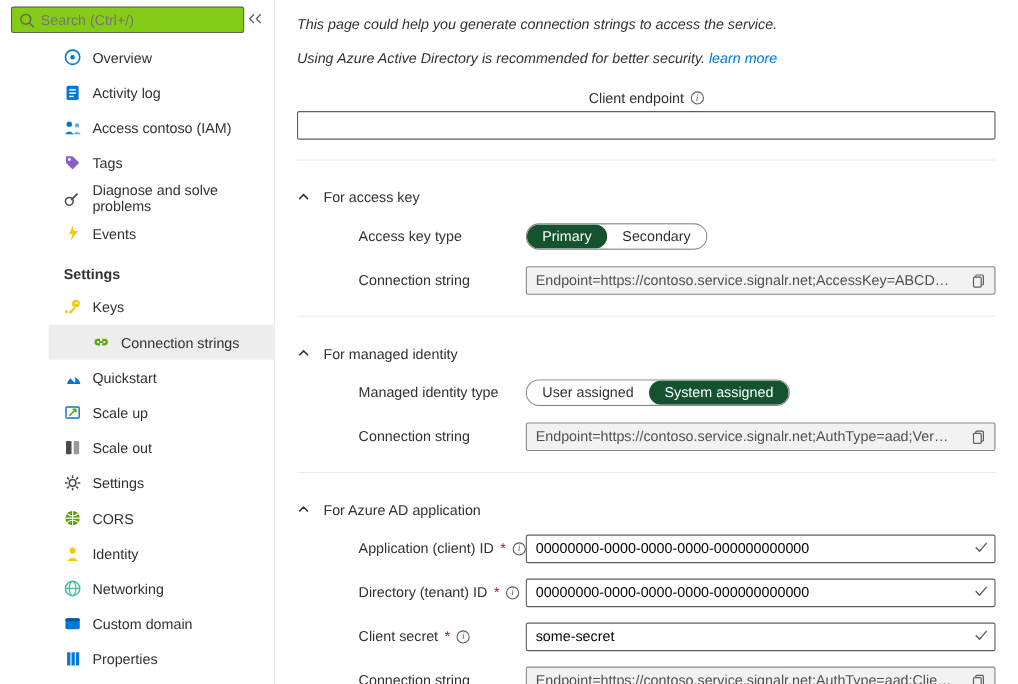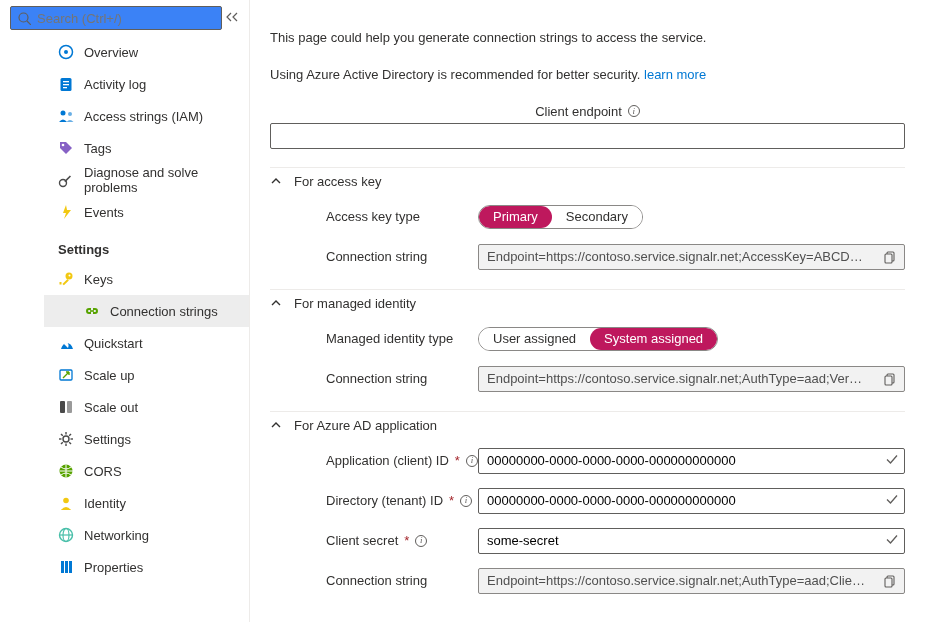--- a/index.html
+++ b/index.html
@@ -2,54 +2,54 @@
 <html><head>
 <meta charset="utf-8">
 <style>
   * { box-sizing: border-box; }
   html, body { margin:0; padding:0; font-family: 'Segoe UI', 'Selawik', Arial, sans-serif; font-size:13px; color:#323130; background:#fff; }
   .app { display:flex; width:925px; height:622px; overflow:hidden; }
 
   
   .sidebar { width:250px; flex:none; border-right:1px solid #edebe9; display:flex; flex-direction:column; position:relative; }
   .search-row { display:flex; align-items:center; padding:6px 8px 6px 10px; }
-  .search-box { flex:1; display:flex; align-items:center; border:1px solid #605e5c; border-radius:2px; height:24px; padding:0 6px; color:#605e5c; background:#3b82f6; }
+  .search-box { flex:1; display:flex; align-items:center; border:1px solid #605e5c; border-radius:2px; height:24px; padding:0 6px; color:#605e5c; background:#84cc16; }
   .search-box svg { flex:none; }
   .search-box input { border:none; outline:none; font-size:13px; flex:1; margin-left:4px; color:#323130; background:transparent; }
   .collapse-btn { width:24px; height:24px; display:flex; align-items:center; justify-content:center; cursor:pointer; color:#605e5c; border:none; background:none; padding:0;}
   .nav-scroll { flex:1; overflow-y:auto; position:relative;margin-left:44px; }
   .nav-scroll::-webkit-scrollbar { width:14px; }
   .nav-scroll::-webkit-scrollbar-track { background:#f3f2f1; }
   .nav-scroll::-webkit-scrollbar-thumb { background:#c8c6c4; }
   ul.nav { list-style:none; margin:0; padding:0; }
   .nav li { display:flex; align-items:center; height:32px; padding:0 8px 0 14px; cursor:pointer; gap:10px; }
   .nav li.active { background:#ededed; font-weight:400;padding-left:40px; }
   .nav li .icon { width:16px; height:16px; display:flex; align-items:center; justify-content:center; flex:none; }
   .nav-section { padding:14px 14px 6px 14px; font-weight:600; color:#323130;}
   
   .main { flex:1; padding:12px 20px 12px 20px; overflow-y:auto; }
   .intro { line-height:1.6; }
-  .intro p { margin:16px 0 10px 0; }
+  .intro p { margin:0 0 10px 0;font-style:italic; }
   a.link { color:#0078d4; text-decoration:none; cursor:pointer; }
   .field { margin-top:18px; }
   .field-label { display:flex; align-items:center; gap:6px; margin-bottom:4px;justify-content:center; }
   .info-icon { width:12px; height:12px; border:1px solid #605e5c; border-radius:50%; display:inline-flex; align-items:center; justify-content:center; font-size:9px; line-height:1; color:#605e5c; font-family:Georgia, serif; font-style:italic;}
   .textbox { width:100%; height:26px; border:1px solid #605e5c; border-radius:2px; padding:2px 8px; font-size:13px; outline:none; }
   .textbox.validated { padding-right:26px; background-image:none; }
   .input-wrap { position:relative; }
   .input-wrap .check { position:absolute; right:6px; top:50%; transform:translateY(-50%); color:#605e5c; }
-  .section { border-top:1px solid #edebe9; margin-top:18px; padding-top:6px; padding-left:20px; }
+  .section { border-top:1px solid #edebe9; margin-top:18px; padding-top:26px; padding-left:20px; }
   .section-header { display:flex; align-items:center; gap:12px; cursor:pointer; margin-bottom:14px; margin-left:-20px;}
   .section-header .chev { width:12px; height:12px; display:inline-flex; align-items:center; justify-content:center; color:#323130;}
   .form-row { display:flex; align-items:center; min-height:28px; margin-bottom:12px; padding-left:36px; }
   .form-row .lbl { width:152px; flex:none; display:flex; align-items:center; gap:6px; }
   .req { color:#a4262c; }
   .pill-group { display:inline-flex; border:1px solid #8a8886; border-radius:999px; overflow:hidden; height:24px; }
   .pill { padding:2px 14px; font-size:13px; display:flex; align-items:center; cursor:pointer; background:#fff; color:#323130; }
-  .pill.active { background:#be185d; color:#fff; border-radius:999px; }
+  .pill.active { background:#14532d; color:#fff; border-radius:999px; }
   .conn-box { flex:1; display:flex; align-items:center; border:1px solid #8a8886; border-radius:2px; height:26px; background:#f2f2f2; color:#505050; overflow:hidden; }
   .conn-box .val { flex:1; padding:0 8px; white-space:nowrap; overflow:hidden; text-overflow:ellipsis; font-size:13px;}
   .conn-box .copy { width:28px; height:100%; display:flex; align-items:center; justify-content:center; cursor:pointer; color:#323130; background:transparent; border:none;}
   .form-row .input-wrap { flex:1; }
 </style>
 </head>
 <body>
 
 <svg width="0" height="0" style="position:absolute">
   <defs>
@@ -191,21 +191,21 @@
               </svg>
             </span>
             <span>Activity log</span>
           </li>
           <li>
             <span class="icon">
               <svg width="16" height="16">
                 <use href="#si-iam"></use>
               </svg>
             </span>
-            <span>Access strings (IAM)</span>
+            <span>Access contoso (IAM)</span>
           </li>
           <li>
             <span class="icon">
               <svg width="16" height="16">
                 <use href="#si-tags"></use>
               </svg>
             </span>
             <span>Tags</span>
           </li>
           <li>
@@ -291,20 +291,28 @@
             </span>
             <span>Identity</span>
           </li>
           <li>
             <span class="icon">
               <svg width="16" height="16">
                 <use href="#si-network"></use>
               </svg>
             </span>
             <span>Networking</span>
+          </li>
+          <li>
+            <span class="icon">
+              <svg width="16" height="16">
+                <use href="#si-domain"></use>
+              </svg>
+            </span>
+            <span>Custom domain</span>
           </li>
           <li>
             <span class="icon">
               <svg width="16" height="16">
                 <use href="#si-props"></use>
               </svg>
             </span>
             <span>Properties</span>
           </li>
         </ul>

